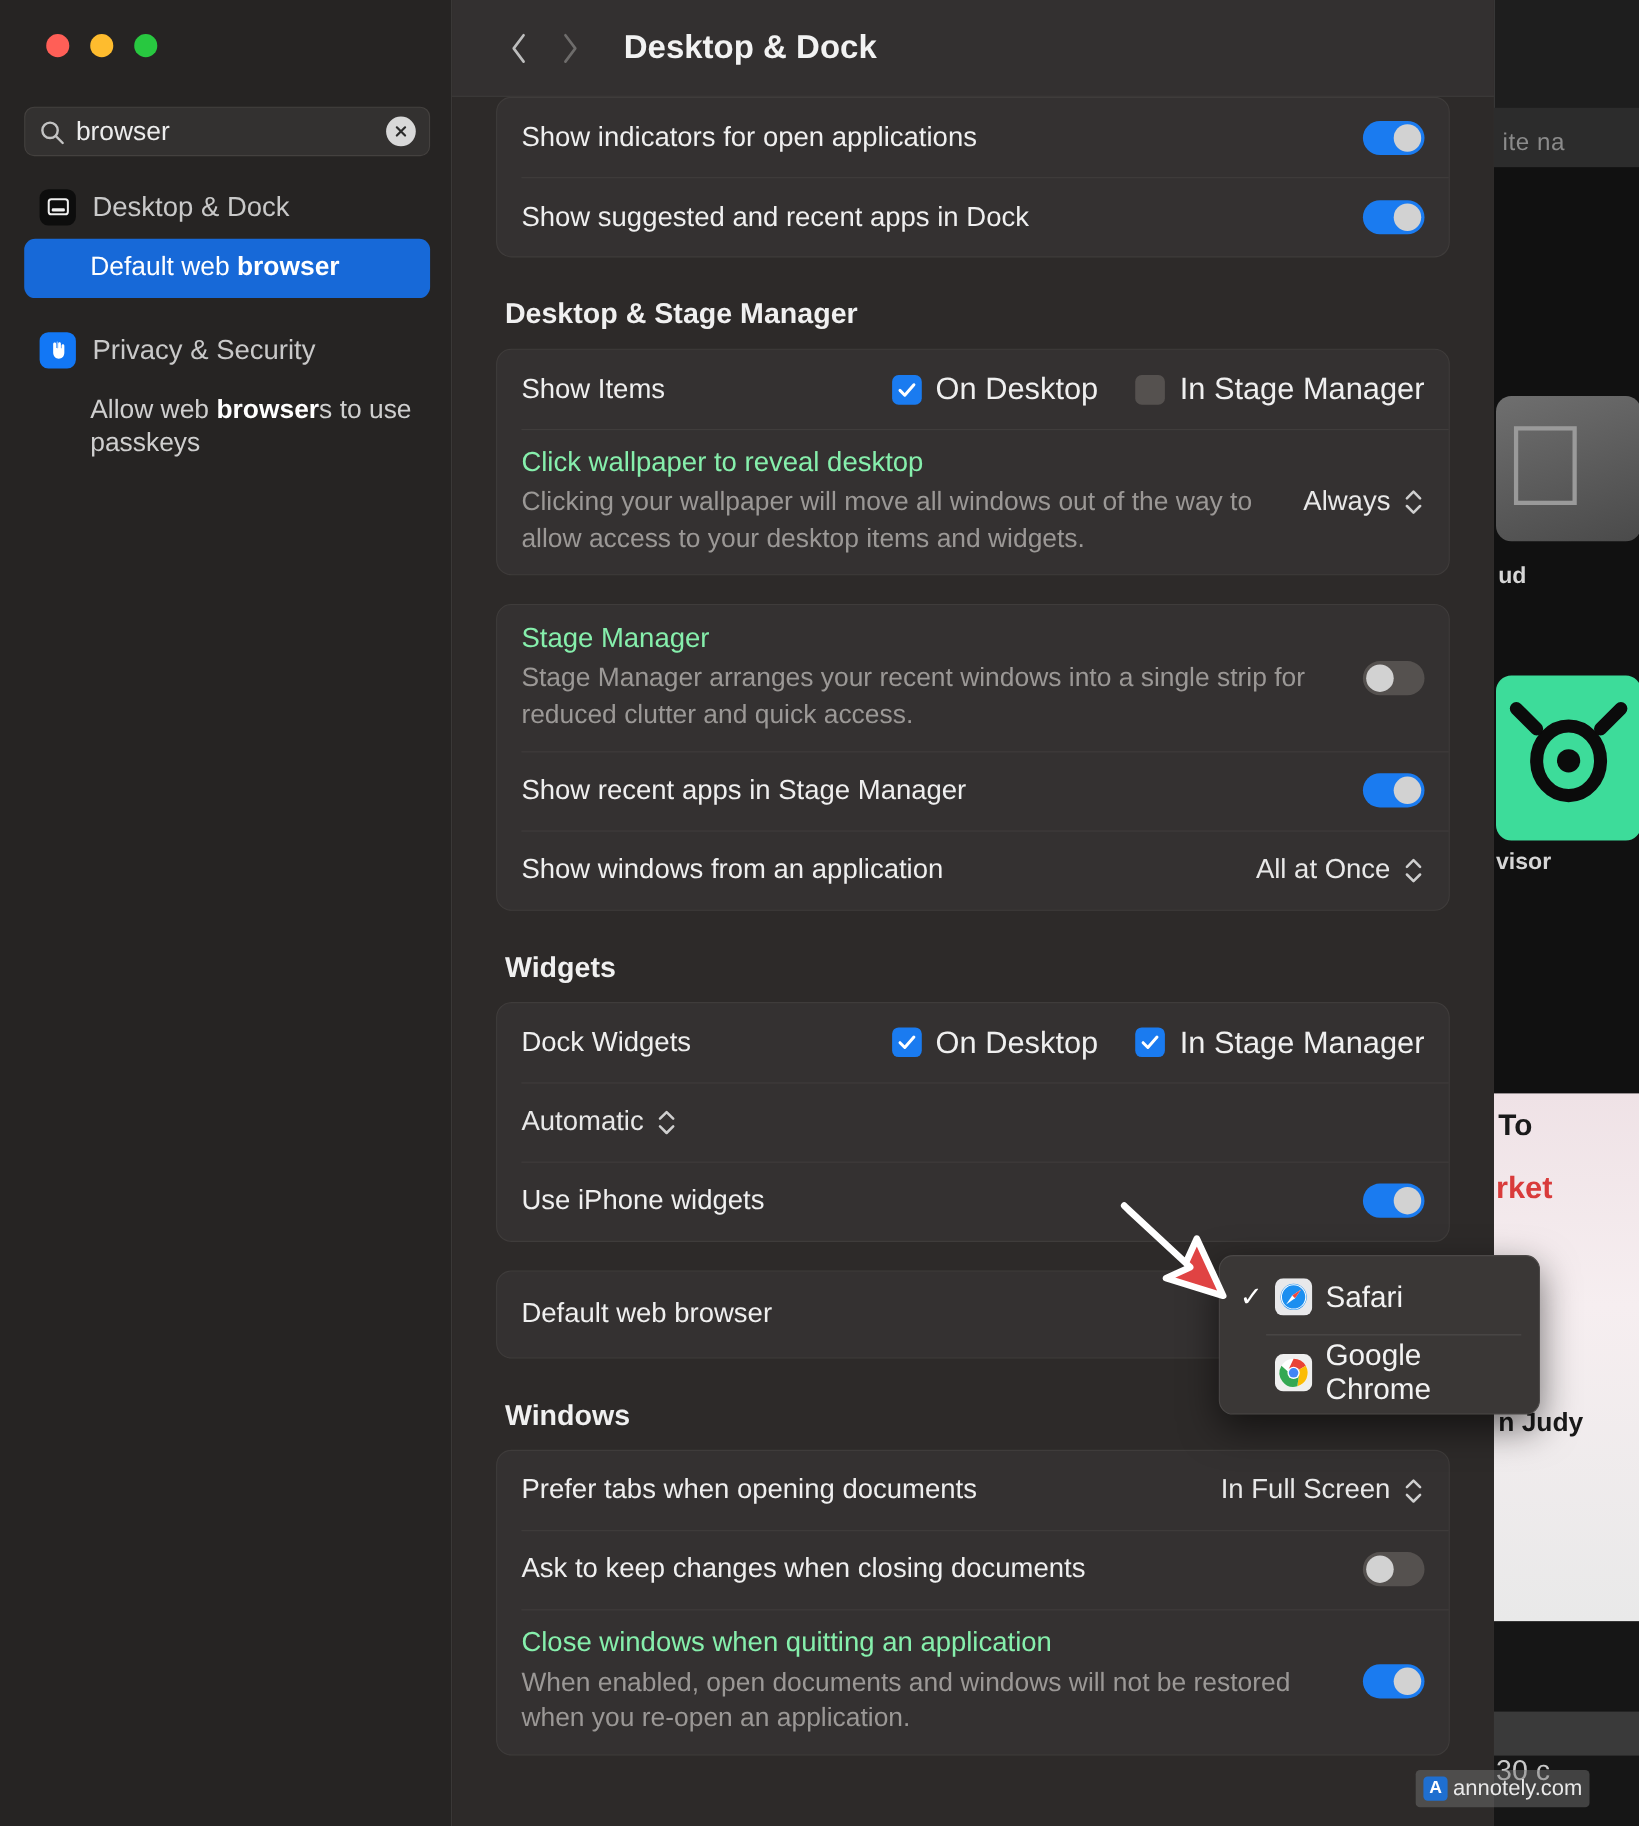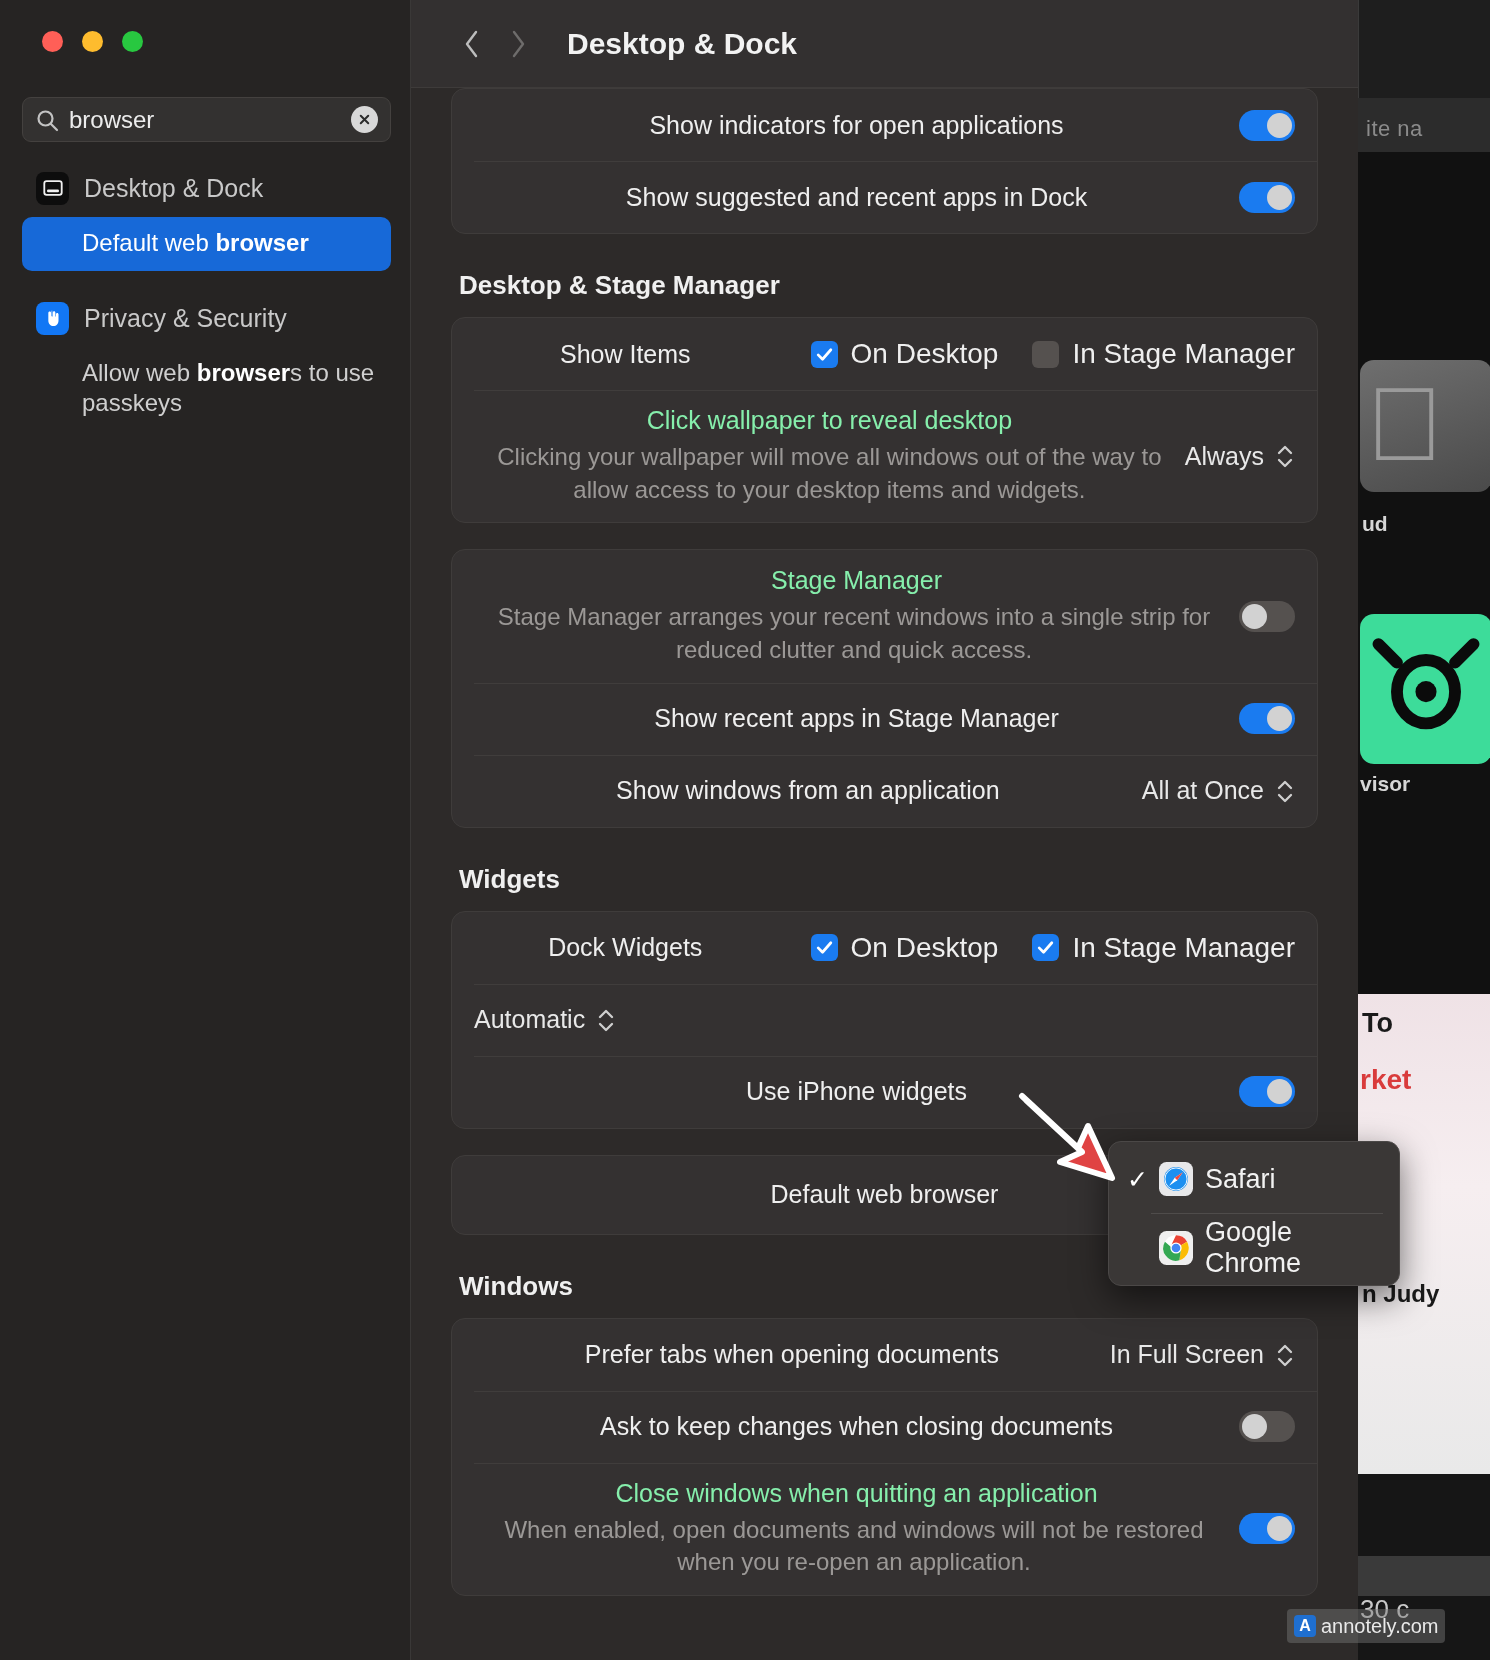--- a/index.html
+++ b/index.html
@@ -113,21 +113,21 @@
   }
   .navbtn { width: 46px; height: 46px; display:flex; align-items:center; justify-content:center; }
   .navbtn:first-child { margin-left: 38px; }
   .chev { width: 18px; height: 30px; }
   .win-title { color:#f2f2f2; font-size: 30px; font-weight: 700; margin-left: 26px; }
 
   .content {
     position:absolute; left:0; top:88px; width: 947px; height: 1572px; overflow:hidden;
   }
   .card {
-    margin: 0 40px; background:#343131; border:1px solid #3f3c3b; border-radius: 14px; text-align: center;
+    margin: 0 40px; background:#343131; border:1px solid #3f3c3b; border-radius: 14px;
   }
   .row {
     display:flex; align-items:center; padding: 0 22px; min-height: 72px;
     position:relative;
   }
   .row + .row::before {
     content:""; position:absolute; left: 22px; right: 0; top: 0; height:1px; background:#403d3c;
   }
   .row-label { color:#efefef; font-size: 25px; flex:1; }
   .row-col { flex:1; padding: 16px 0; }

